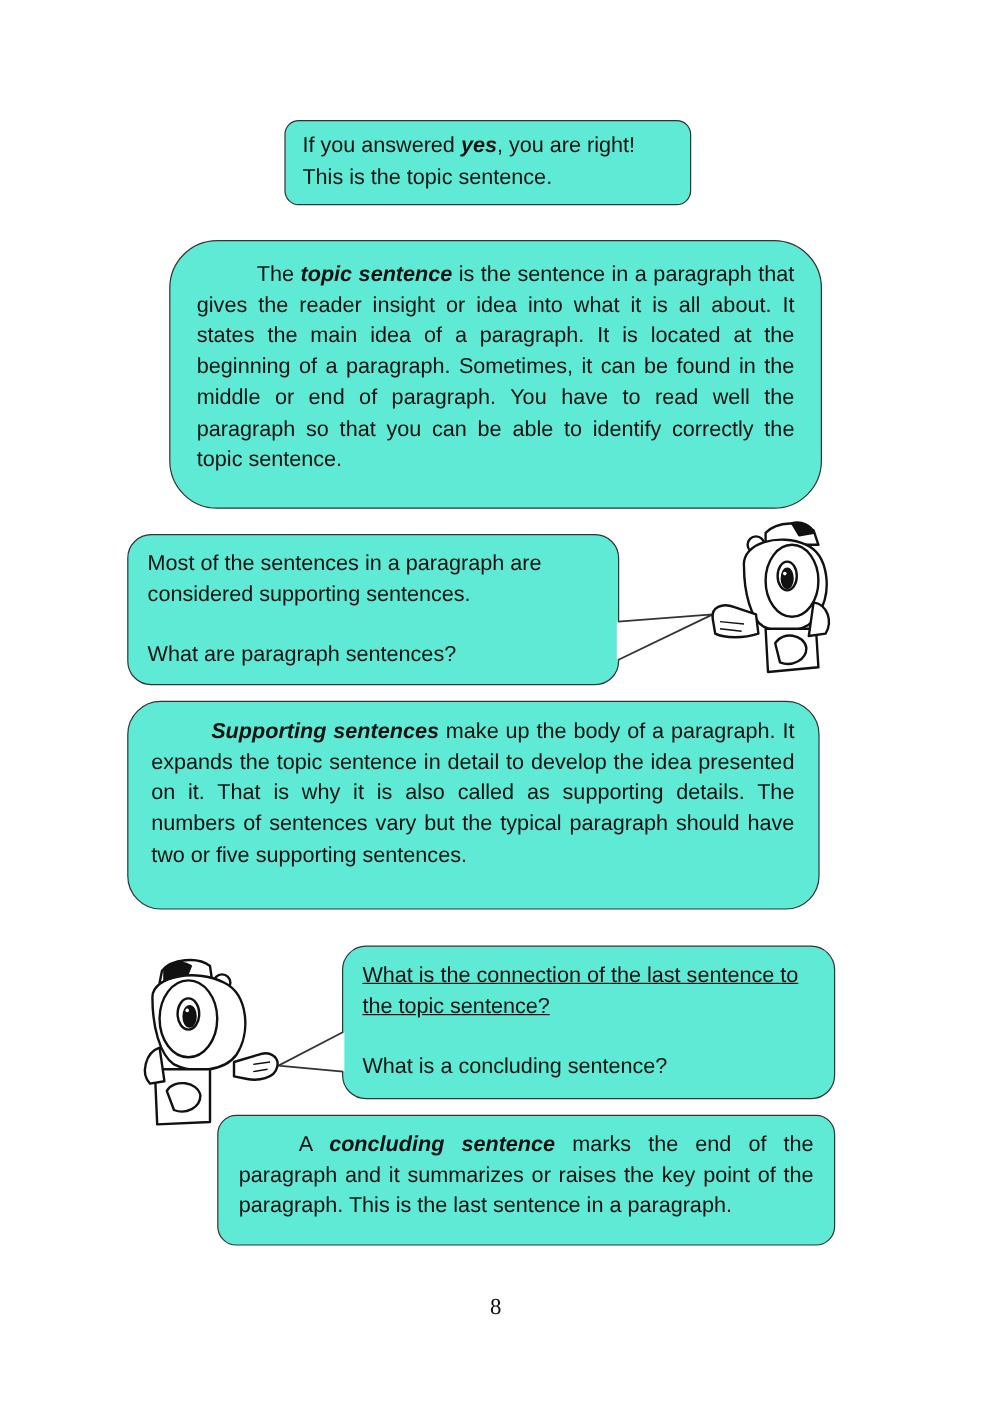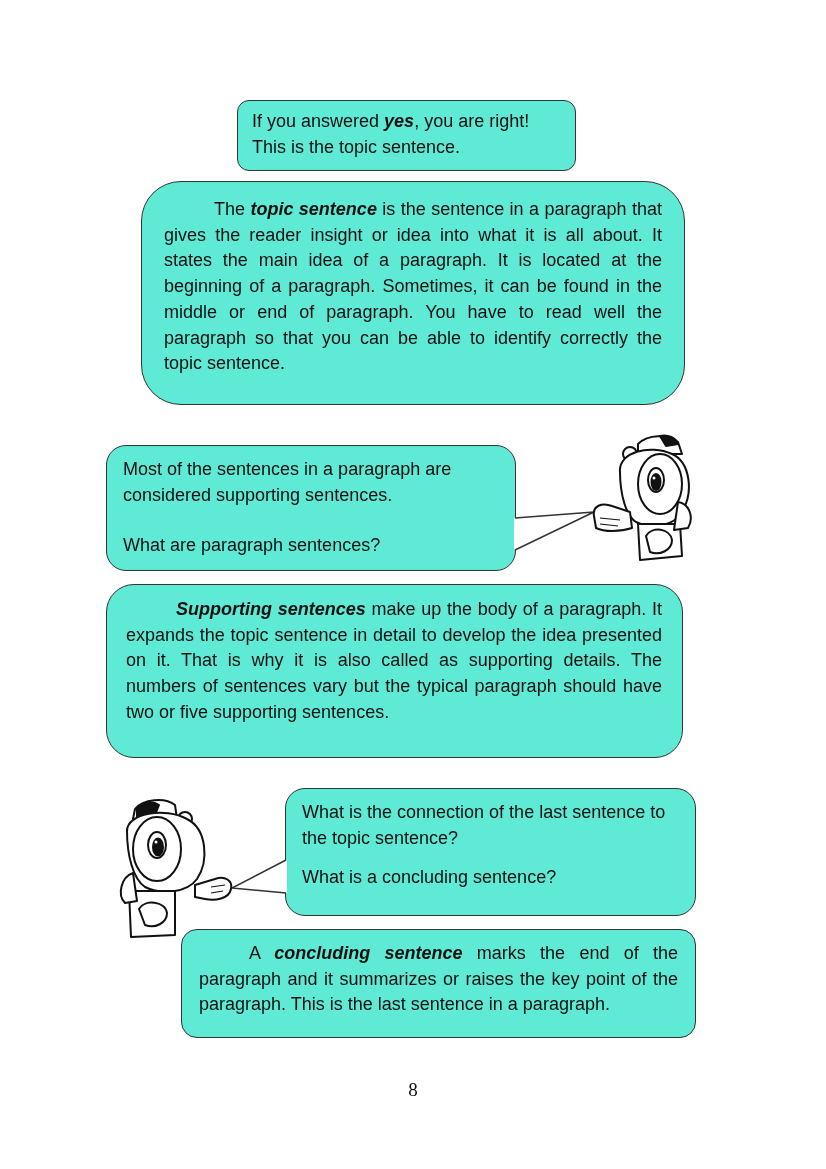--- a/index.html
+++ b/index.html
@@ -16,35 +16,35 @@
     svg.overlay { position: absolute; left: 0; top: 0; }
   </style>
 </head>
 <body>
 
 <div class="box txt" style="left:237px; top:100px; width:339px; height:71px; border-radius:12px; padding:8px 14px;">
   <p><span>If you answered </span><span class="bi">yes</span><span>, you are right!</span></p>
   <p>This is the topic sentence.</p>
 </div>
 
-<div class="box txt just" style="left:141px; top:181px; width:544px; height:224px; border-radius:40px; padding:15px 22px 0 22px;">
+<div class="box txt just" style="left:141px; top:200px; width:544px; height:224px; border-radius:40px; padding:15px 22px 0 22px;">
   <p class="indent"><span>The </span><span class="bi">topic sentence</span><span> is the sentence in a paragraph that gives the reader insight or idea into what it is all about. It states the main idea of a paragraph. It is located at the beginning of a paragraph. Sometimes, it can be found in the middle or end of paragraph. You have to read well the paragraph so that you can be able to identify correctly the topic sentence.</span></p>
 </div>
 
 <div class="box txt" style="left:106px; top:445px; width:410px; height:126px; border-radius:20px; padding:11px 16px;">
   <p style="margin-bottom:25px;">Most of the sentences in a paragraph are considered supporting sentences.</p>
   <p>What are paragraph sentences?</p>
 </div>
 
 <div class="box txt just" style="left:106px; top:584px; width:577px; height:174px; border-radius:28px; padding:12px 20px 0 19px;">
   <p class="indent"><span class="bi">Supporting sentences</span><span> make up the body of a paragraph. It expands the topic sentence in detail to develop the idea presented on it. That is why it is also called as supporting details. The numbers of sentences vary but the typical paragraph should have two or five supporting sentences.</span></p>
 </div>
 
 <div class="box txt" style="left:285px; top:788px; width:411px; height:128px; border-radius:20px; padding:11px 16px;">
-  <p style="margin-bottom:14px;">What is the connection of the last sentence to the topic sentence?</p>
+  <p style="margin-bottom:25px;text-decoration:underline;">What is the connection of the last sentence to the topic sentence?</p>
   <p>What is a concluding sentence?</p>
 </div>
 
 <div class="box txt just" style="left:181px; top:929px; width:515px; height:109px; border-radius:16px; padding:11px 17px 0 17px;">
   <p class="indent"><span>A </span><span class="bi">concluding sentence</span><span> marks the end of the paragraph and it summarizes or raises the key point of the paragraph. This is the last sentence in a paragraph.</span></p>
 </div>
 
 <svg class="overlay" width="826" height="1169">
 
   <g>

